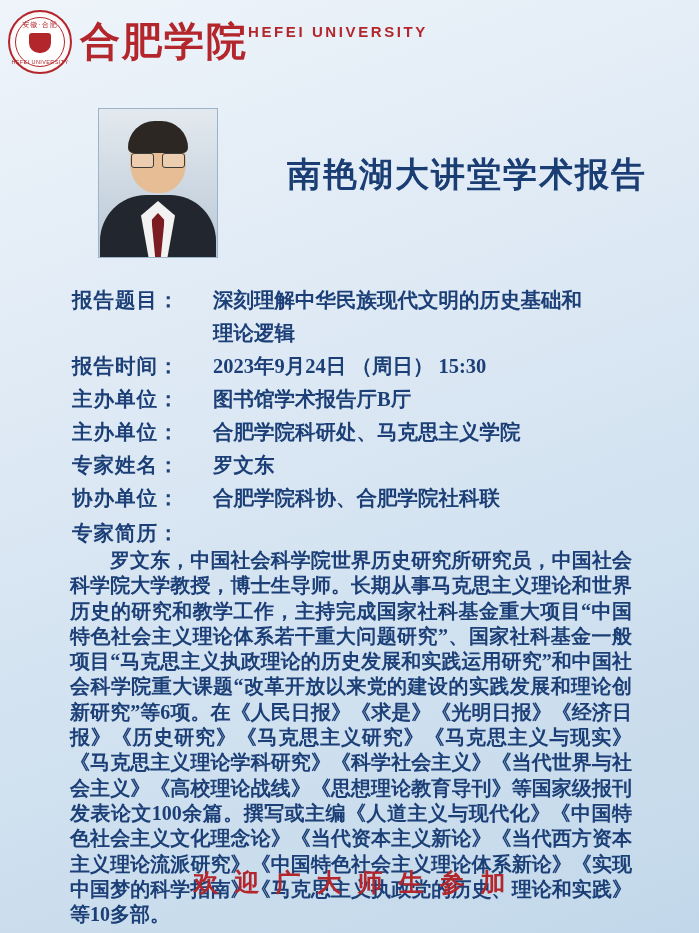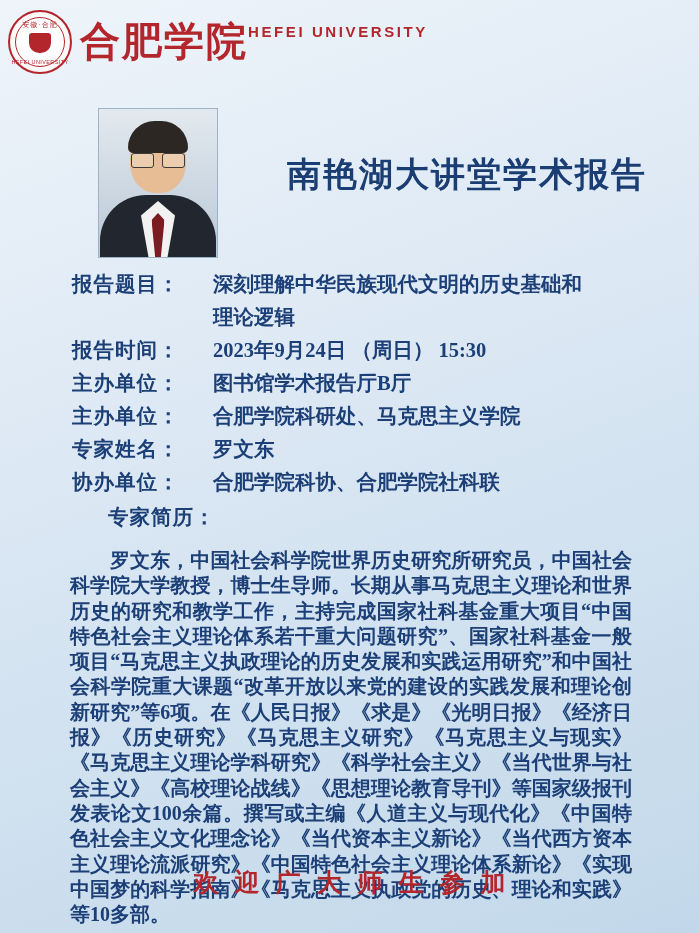--- a/index.html
+++ b/index.html
@@ -198,21 +198,21 @@
     color: #1a3d73;
     letter-spacing: 2px;
     white-space: nowrap;
     font-family: "Liberation Serif", serif;
     margin-left: 39px;
   }
 
   
   .info {
     position: absolute;
-    top: 268px;
+    top: 284px;
     left: 72px;
     width: 566px;
     color: #1b3f76;
     font-size: 20.5px;
     line-height: 33px;
     font-weight: bold;
     font-family: "Liberation Serif", serif;
   }
   .info-row {
     display: flex;
@@ -226,21 +226,20 @@
   .info-value {
     flex: 1;
     margin-left: 19px;
   }
   .info-value .sub-line {
     display: block;
   }
   .bio-label {
     margin-top: 2px;
     letter-spacing: 1px;
-    margin-left: 36px;
   }
 
   
   .bio {
     position: absolute;
     top: 548px;
     left: 70px;
     width: 562px;
     color: #1b3f76;
     font-size: 20px;

